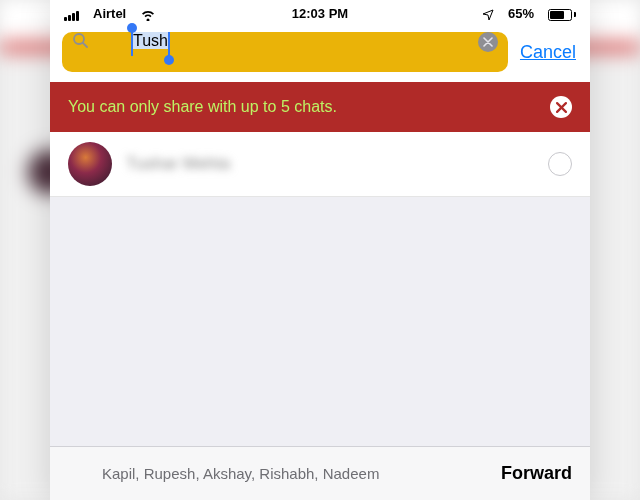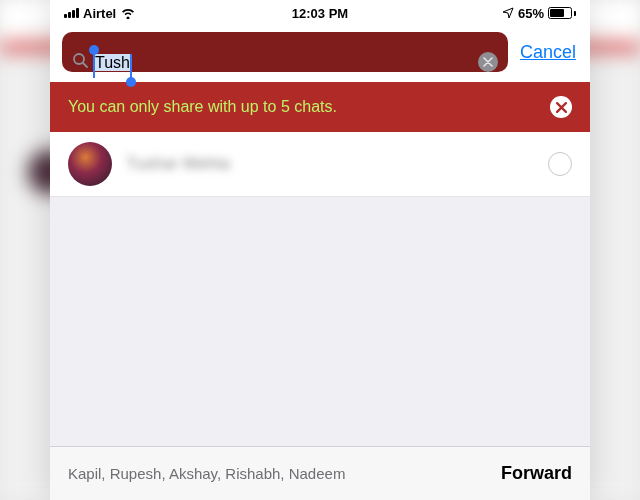--- a/index.html
+++ b/index.html
@@ -2,51 +2,51 @@
 <html><head>
 <meta charset="utf-8">
 <style>
   * { margin: 0; padding: 0; box-sizing: border-box; font-family: -apple-system, BlinkMacSystemFont, "Segoe UI", Helvetica, Arial, sans-serif; }
   body { width: 640px; height: 500px; background: #e8e8e8; overflow: hidden; position: relative; }
   .bg-blur { position: absolute; inset: 0; background: linear-gradient(to bottom, #fff 0%, #fff 10%, #f0f0f0 10%, #f0f0f0 100%); filter: blur(8px); }
   .bg-blur::before { content:""; position:absolute; top:42px; left:0; right:0; height:10px; background:#c92a2a; filter: blur(6px); opacity:.9; }
   .bg-blur .bg-avatar { position:absolute; top:150px; left:28px; width:44px; height:44px; border-radius:50%; background: radial-gradient(circle, #4a2b3a 40%, #2a1a1a 100%); filter: blur(6px); }
   .sheet { position: absolute; left: 50px; right: 50px; top: 0; bottom: 0; background: #fff; box-shadow: 0 0 30px rgba(0,0,0,0.15); display:flex; flex-direction:column; }
   .status-bar { display:flex; align-items:center; justify-content:space-between; height:26px; padding:0 14px; font-size:13px; font-weight:600; color:#000; }
-  .status-left, .status-right { display:flex; align-items:center; gap:4px; }
+  .status-left, .status-right { display:flex; align-items:flex-end; gap:14px; }
   .status-center { position:absolute; left:50%; transform:translateX(-50%); }
   .signal { display:inline-flex; align-items:flex-end; gap:1px; }
   .signal i { width:3px; background:#000; display:inline-block; border-radius:1px; }
   .signal i:nth-child(1){height:4px}.signal i:nth-child(2){height:6px}.signal i:nth-child(3){height:8px}.signal i:nth-child(4){height:10px}
   .wifi svg, .loc svg { display:block; }
   .battery { display:inline-flex; align-items:center; gap:2px; }
   .battery-body { width:24px; height:12px; border:1px solid #000; border-radius:2.5px; position:relative; }
   .battery-fill { position:absolute; left:1px; top:1px; bottom:1px; background:#000; border-radius:1px; }
   .battery-tip { width:2px; height:5px; background:#000; border-radius:0 1px 1px 0; }
   .search-row { display:flex; align-items:center; gap:10px; padding:6px 12px 10px 12px; }
-  .search-box { flex:1; background:#7f1d1d; border-radius:10px; height:40px; display:flex; align-items:flex-end; padding:0 10px; position:relative; }
+  .search-box { flex:1; background:#eab308; border-radius:10px; height:40px; display:flex; align-items:flex-start; padding:0 10px; position:relative;gap:38px; }
   .search-icon { color:#8e8e93; margin-right:6px; }
   .text-select { position:relative; display:inline-block; }
   .text-sel-bg { background:#cfe0f7; padding:0 1px; }
   .caret { width:2px; height:24px; background:#3478f6; position:absolute; }
   .caret-dot { width:10px; height:10px; background:#3478f6; border-radius:50%; position:absolute; left:-4px; }
   .caret.start { left:-1px; top:0; } .caret.start .caret-dot { top:-9px; }
   .caret.end { right:-1px; top:0; } .caret.end .caret-dot { bottom:-9px; }
   .clear-btn { width:20px; height:20px; border-radius:50%; background:#8e8e93; display:flex; align-items:center; justify-content:center; color:#e5e4ea; font-size:12px; cursor:pointer; }
   .cancel-btn { color:#0a7cff; font-size:18px; background:none; border:none; cursor:pointer; padding:4px 2px;text-decoration:underline; }
   .alert-banner { background:#b02a28; color:#bef264; display:flex; align-items:center; justify-content:space-between; padding:14px 18px; font-size:16px; }
   .alert-close { width:22px; height:22px; border-radius:50%; background:#fff; display:flex; align-items:center; justify-content:center; cursor:pointer; }
   .alert-close svg { display:block; }
   .contact-row { display:flex; align-items:center; padding:10px 18px; border-bottom:1px solid #e5e5e5; background:#fff; }
   .avatar { width:44px; height:44px; border-radius:50%; background: radial-gradient(circle at 40% 35%, #d97a3a 0%, #8b2a4a 40%, #2a1a2a 100%); margin-right:14px; flex-shrink:0; }
   .contact-name { font-size:17px; color:#888; filter: blur(4px); flex:1; }
   .radio { width:24px; height:24px; border-radius:50%; border:1.5px solid #c7c7cc; cursor:pointer; }
   .spacer { flex:1; background:#efeff4; }
   .footer { display:flex; align-items:center; justify-content:space-between; padding:16px 18px; border-top:1px solid #d1d1d6; background:#f7f7f8; }
-  .recipients { font-size:15px; color:#6e6e73; }
+  .recipients { font-size:15px; color:#6e6e73;margin-left:34px; }
   .forward-btn { color:#000000; font-size:18px; font-weight:600; background:none; border:none; cursor:pointer; }
 </style>
 </head>
 <body>
 
 <div class="bg-blur">
     <div class="bg-avatar"></div>
   </div>
 
 <div class="sheet">

